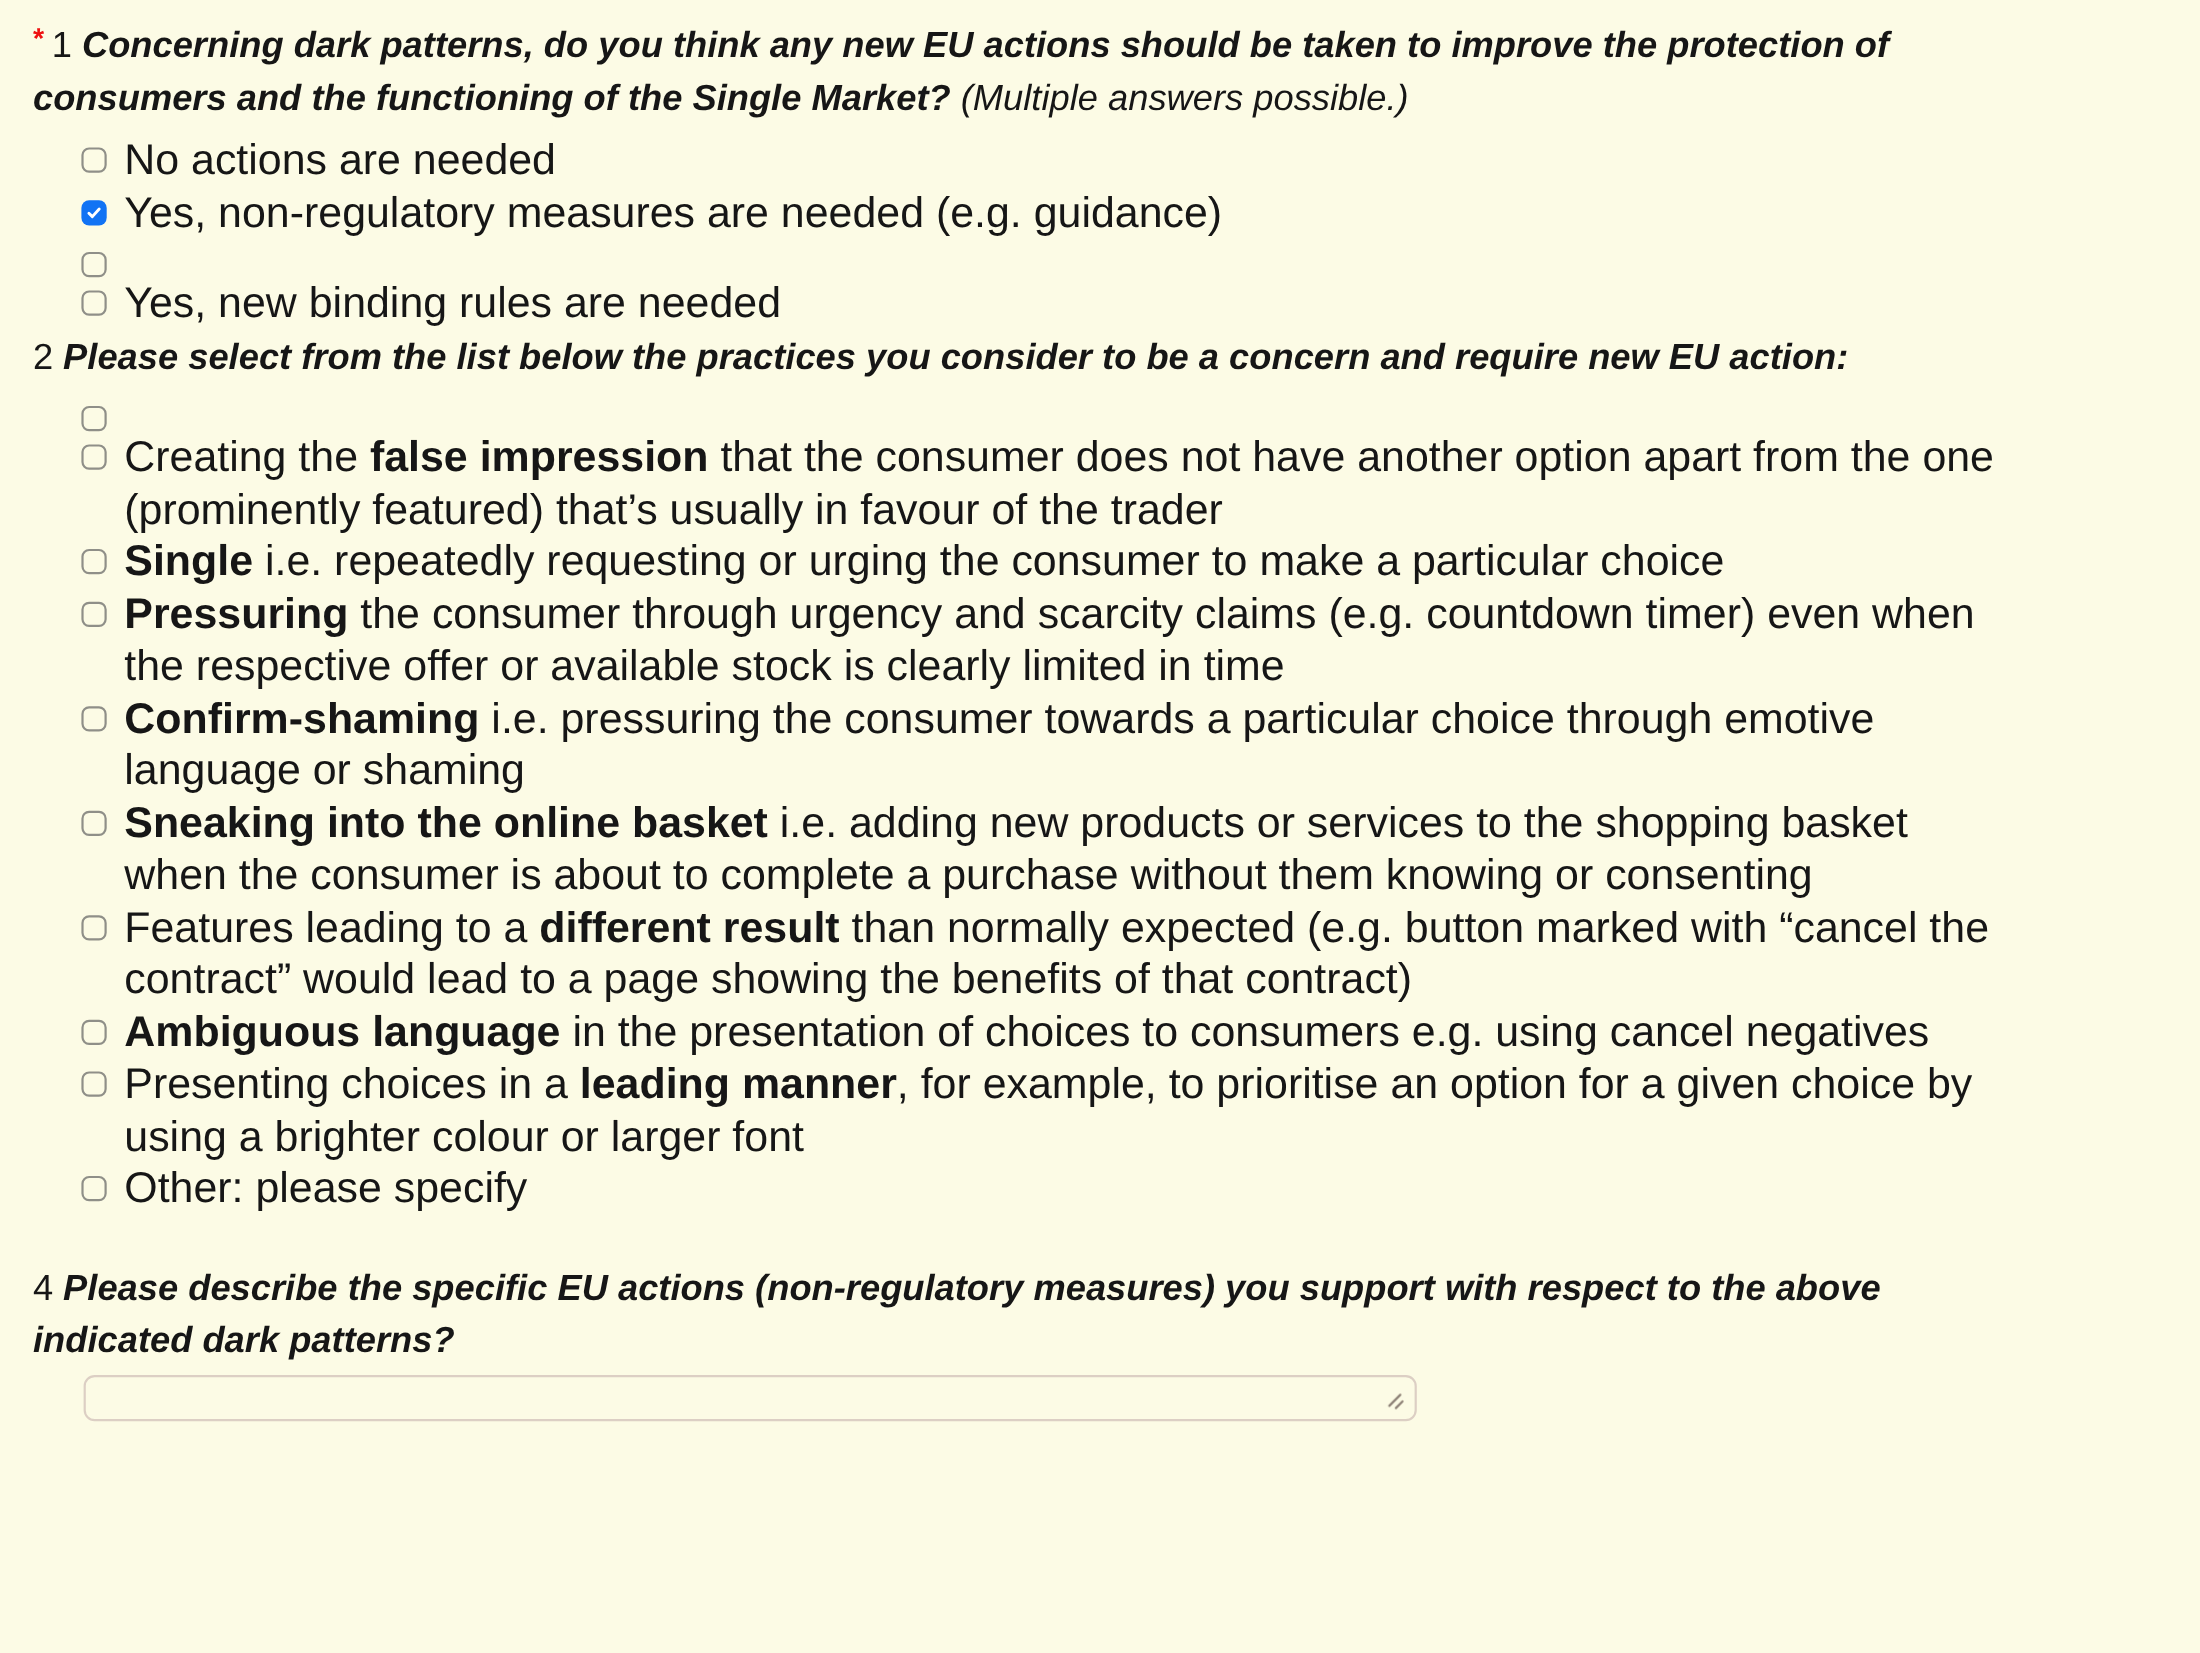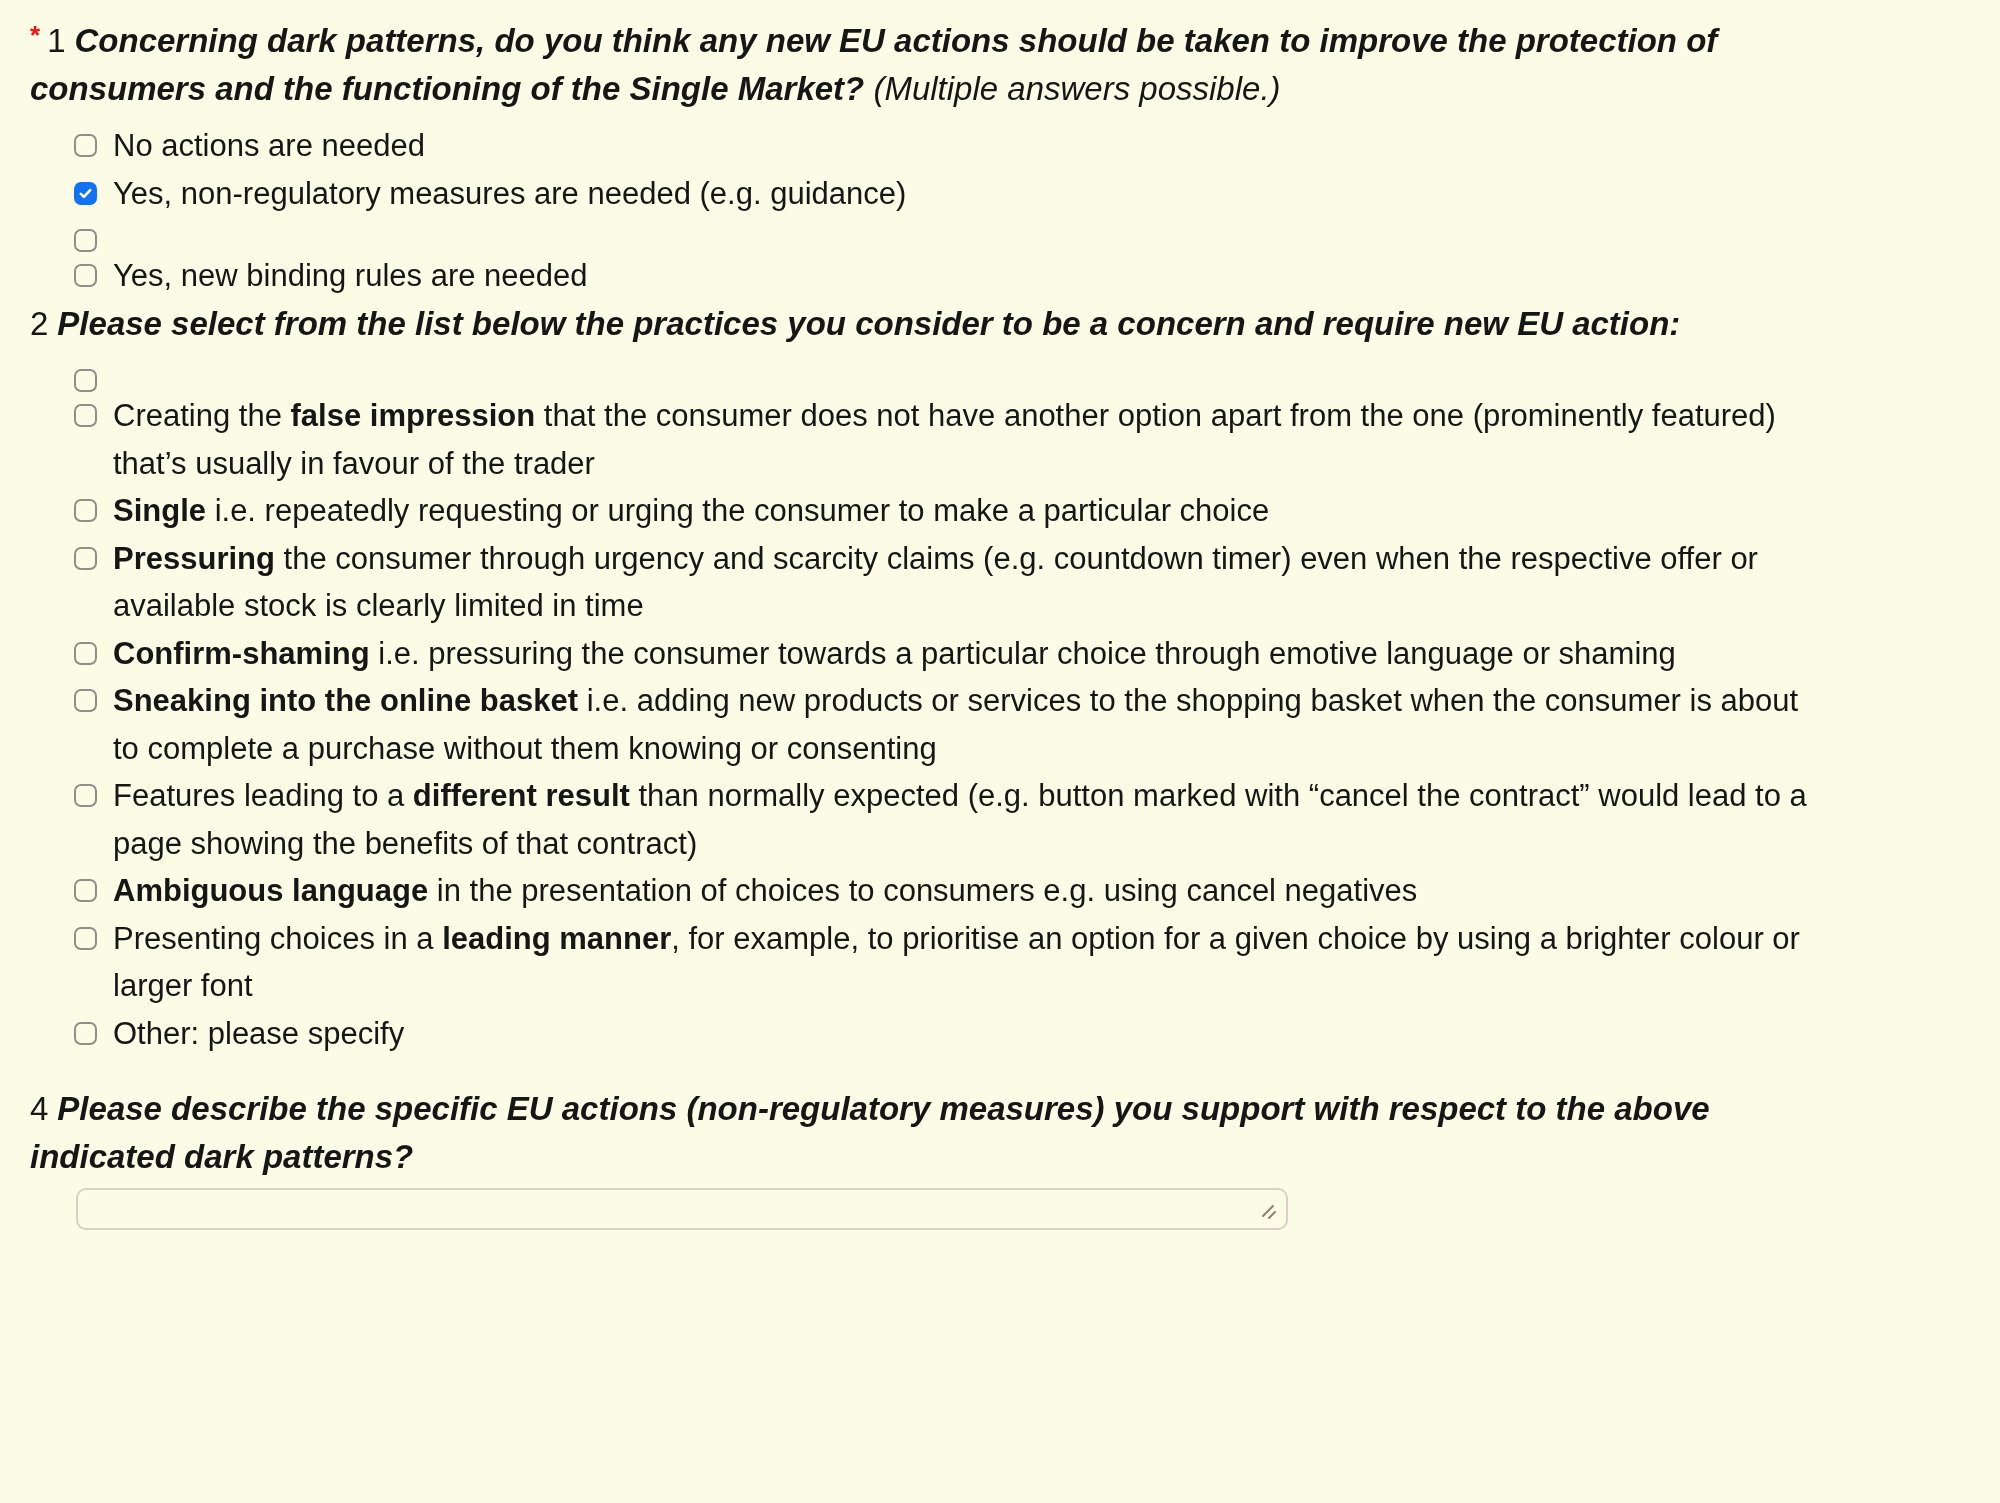--- a/index.html
+++ b/index.html
@@ -15,21 +15,21 @@
   html,body{margin:0;padding:0;}
   body{
     width:2000px;height:1503px;overflow:hidden;
     background:var(--bg);
     color:var(--text);
     font-family:"Liberation Sans",sans-serif;
   }
   .page{padding:12px 30px 0 30px;width:1959px;height:1503px;}
   .question{margin:0;}
   .question+.question{}
-  .question.type-textarea{margin-top:28px;}
+  .question.type-textarea{margin-top:42px;}
   .q-title{
     margin:0;max-width:1790px;
     font-size:33px;line-height:47.5px;
     font-weight:700;font-style:italic;
   }
   .req{
     color:var(--required);
     font-style:normal;font-weight:700;
     font-size:26px;vertical-align:8px;
     margin-right:7px;
@@ -42,21 +42,21 @@
     flex:0 0 auto;width:23px;height:23px;
     margin-top:12px;margin-right:16px;
     border:2.5px solid var(--cb-border);
     border-radius:7px;background:transparent;
     display:flex;align-items:center;justify-content:center;
   }
   .checkbox.checked{border:none;background:var(--cb-checked);}
   .checkbox svg{display:none;}
   .checkbox.checked svg{display:block;}
   .option-label{
-    font-size:31px;line-height:47.5px;max-width:1700px;
+    font-size:39px;line-height:47.5px;max-width:1700px;
   }
   .option-label b{font-weight:700;}
   .ta-wrap{position:relative;margin-left:46px;margin-top:8px;width:1212px;}
   textarea.answer{
     display:block;width:1212px;height:42px;
     border:2px solid var(--ta-border);
     border-radius:10px;background:transparent;
     resize:none;outline:none;
     font-family:"Liberation Sans",sans-serif;font-size:28px;
     padding:4px 12px;color:var(--text);

